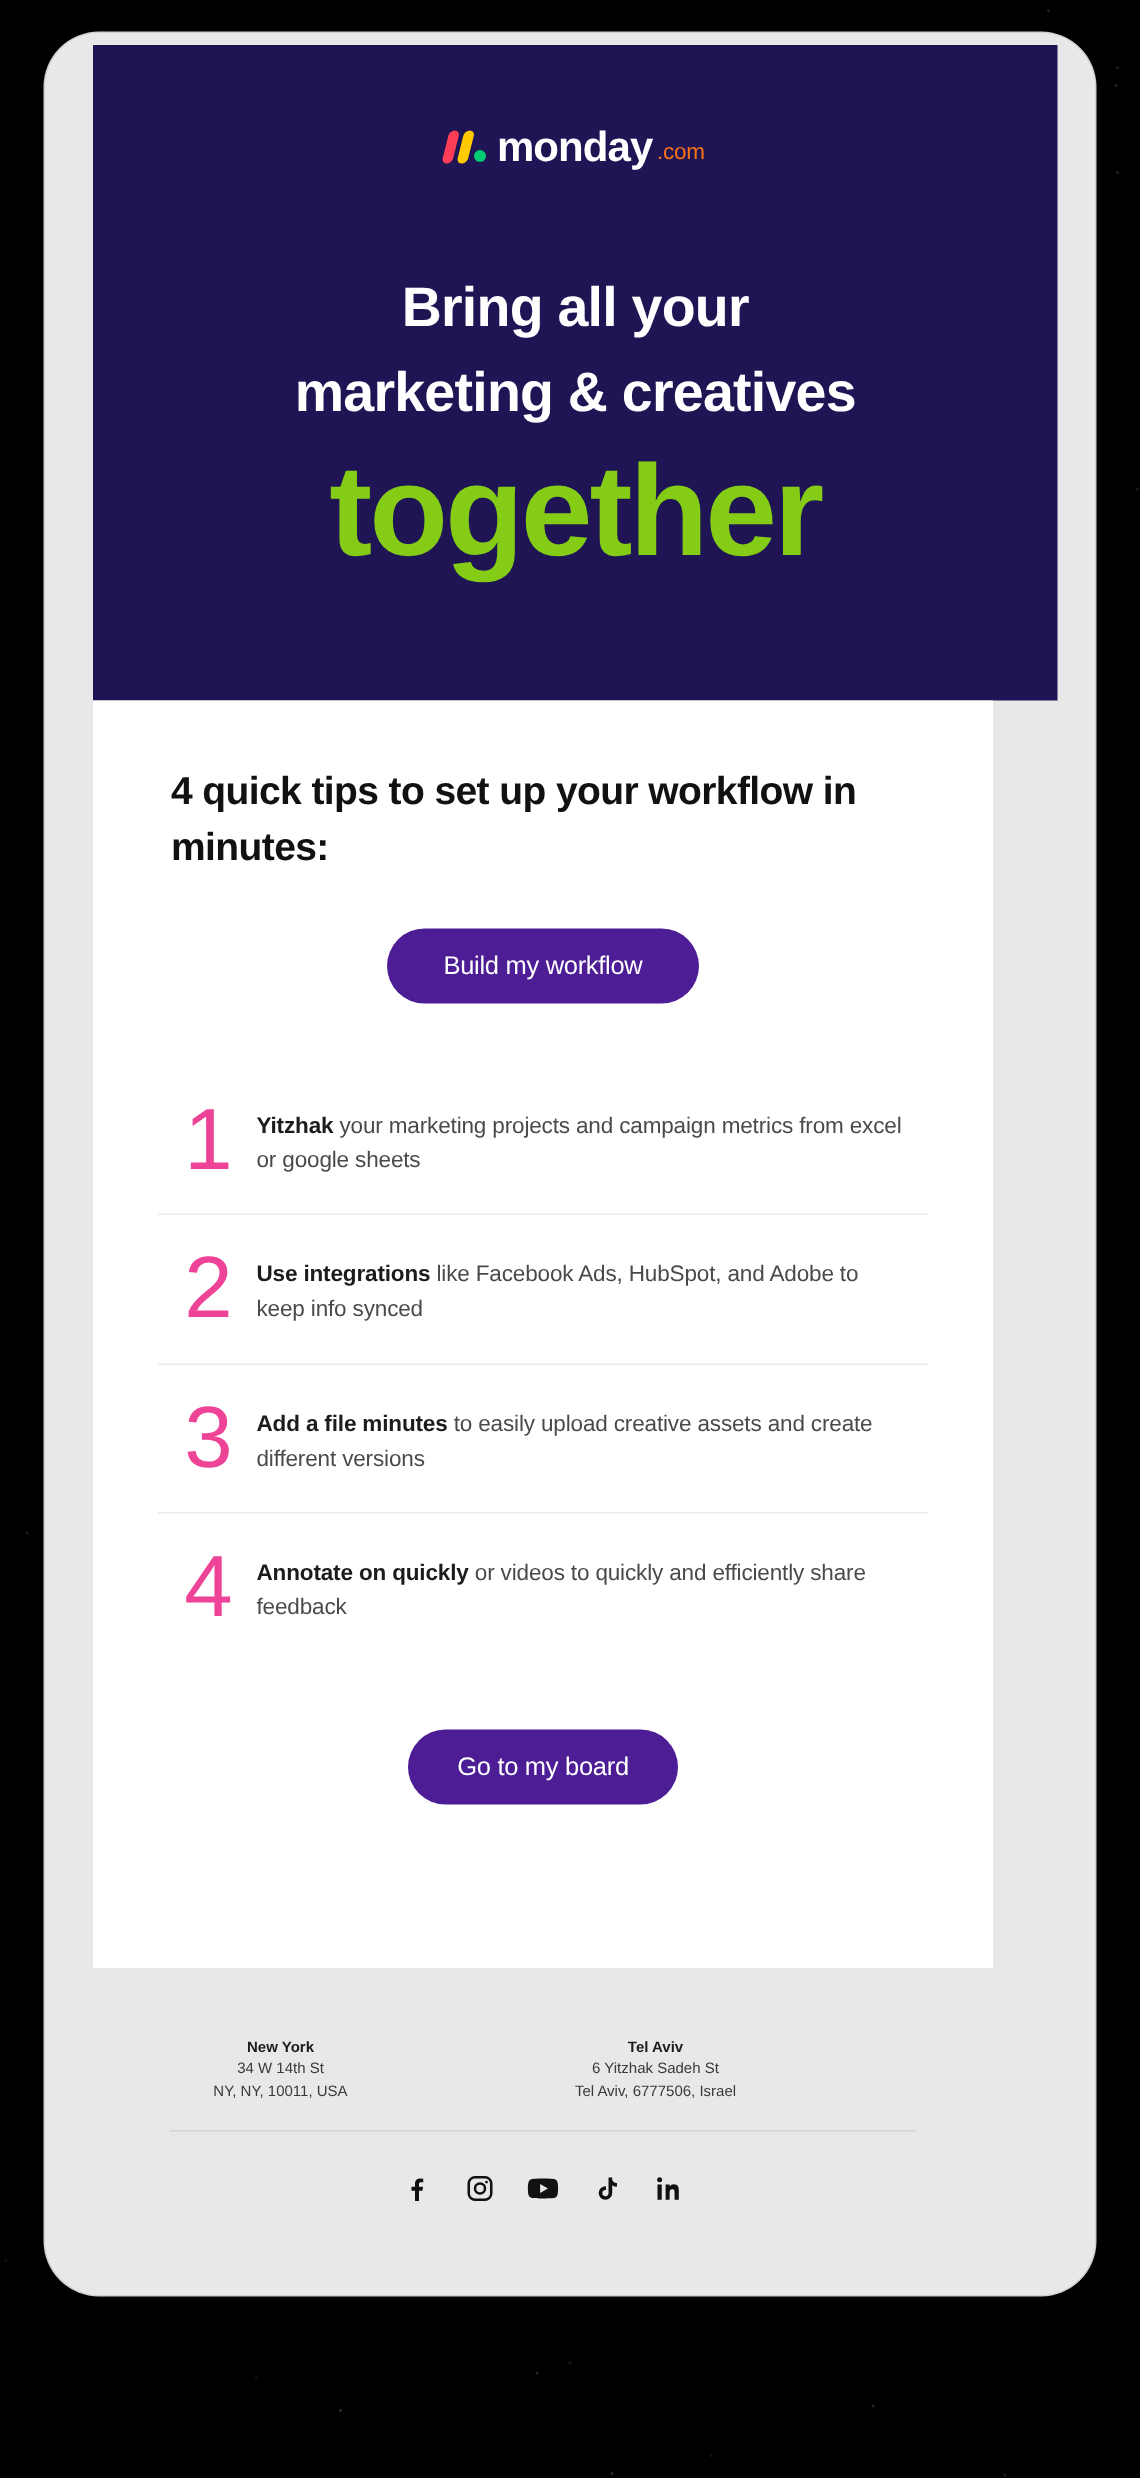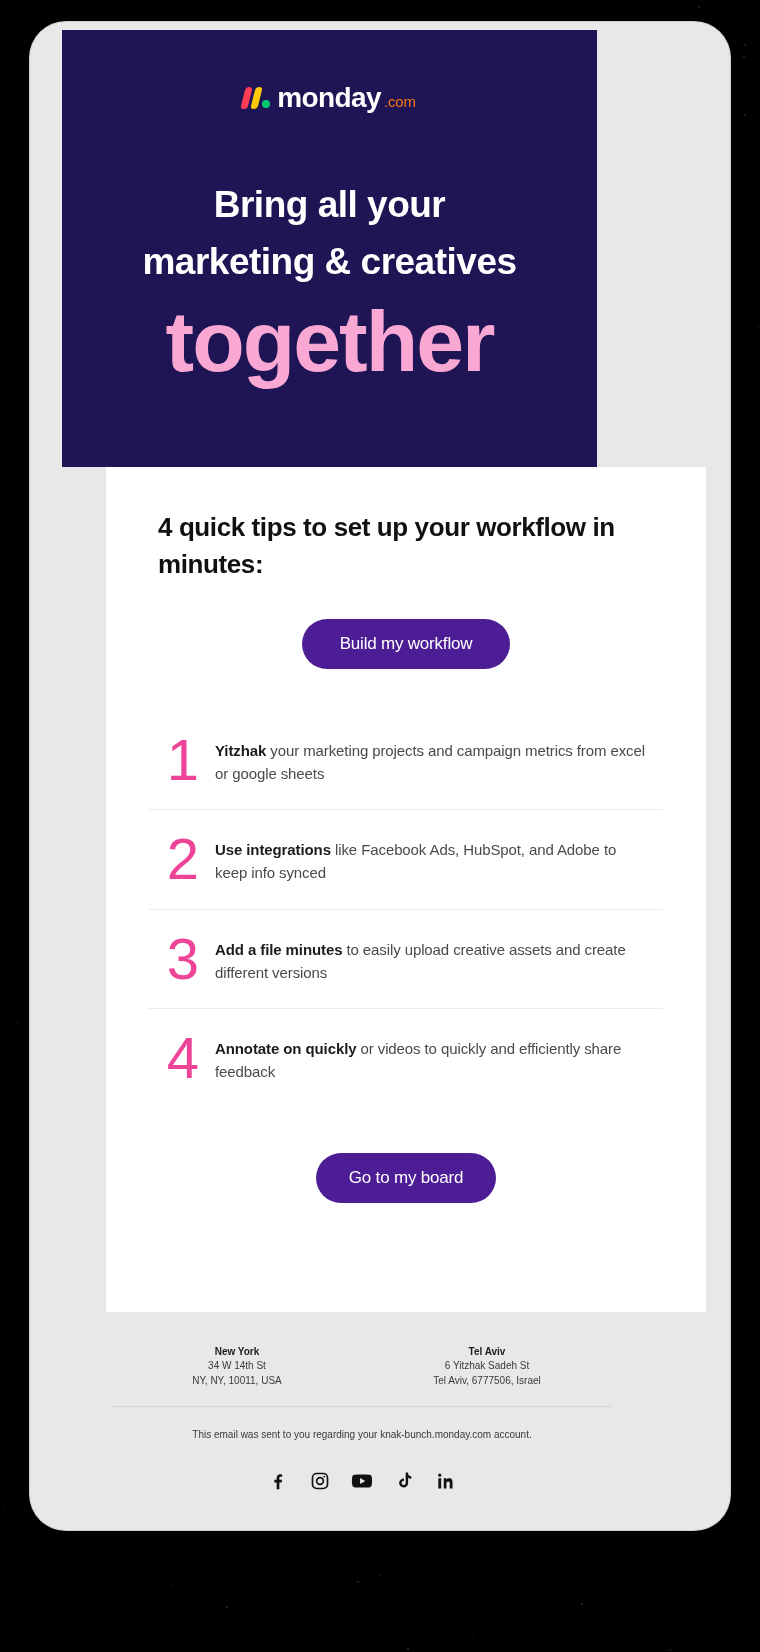--- a/index.html
+++ b/index.html
@@ -34,21 +34,21 @@
     border-radius: 36px;
     overflow: hidden;
     box-shadow: 0 0 0 1px #d0d0d0;
   }
 
   
   #hero {
     position: absolute;
     left: 32px;
     top: 8px;
-    width: 535px;
+    width: 643px;
     height: 437px;
     background: #1f1454;
     text-align: center;
   }
   #logo-wrap {
     margin-top: 54px;
     display: flex;
     align-items: center;
     justify-content: center;
     gap: 2px;
@@ -90,37 +90,36 @@
     margin-top: 64px;
     color: #ffffff;
     font-size: 37px;
     font-weight: bold;
     line-height: 1.55;
     letter-spacing: -0.5px;
     padding: 0 30px;
   }
   #hero-emphasis {
     display: block;
-    color: #f9a8d4;
+    color: #84cc16;
     font-size: 86px;
     font-weight: bold;
     line-height: 1.08;
     letter-spacing: -2px;
     margin-top: 4px;
   }
 
   
   #body-card {
     position: absolute;
     left: 32px;
     top: 445px;
     width: 600px;
     height: 845px;
     background: #ffffff;
-    margin-left: 44px;
   }
 
   #tips-heading {
     margin: 42px 52px 0 52px;
     font-size: 26px;
     font-weight: bold;
     color: #111111;
     line-height: 1.42;
     letter-spacing: -0.4px;
   }
@@ -178,22 +177,21 @@
     position: absolute;
     left: 32px;
     top: 1290px;
     width: 600px;
     height: 218px;
     background: #e8e8e8;
     text-align: center;
   }
   #offices {
     display: flex;
-    justify-content: center;
-    padding-top: 32px;
+    padding-top: 46px;
   }
   .office { width: 250px; }
   .office-city {
     font-size: 10px;
     font-weight: bold;
     color: #1c1c1c;
     line-height: 1.5;
   }
   .office-line {
     font-size: 10px;
@@ -335,21 +333,20 @@
       <div class="office">
         <div class="office-city">Tel Aviv</div>
         <div class="office-line">6 Yitzhak Sadeh St</div>
         <div class="office-line">Tel Aviv, 6777506, Israel</div>
       </div>
     </div>
 
     <div id="footer-divider"></div>
 
     <div id="legal">
-      <div>This email was sent to you regarding your knak-bunch.monday.com account.</div>
     </div>
 
     <div id="social-row">
 
       <span class="social-icon">
         <svg width="20" height="20" viewBox="0 0 24 24" fill="currentColor">
             <path d="M13.6 22v-8.2h2.8l.42-3.2H13.6V8.55c0-.93.26-1.56 1.59-1.56H17V4.14A22 22 0 0 0 14.53 4c-2.45 0-4.13 1.5-4.13 4.25v2.35H7.6v3.2h2.8V22z"></path>
           </svg>
       </span>
 

